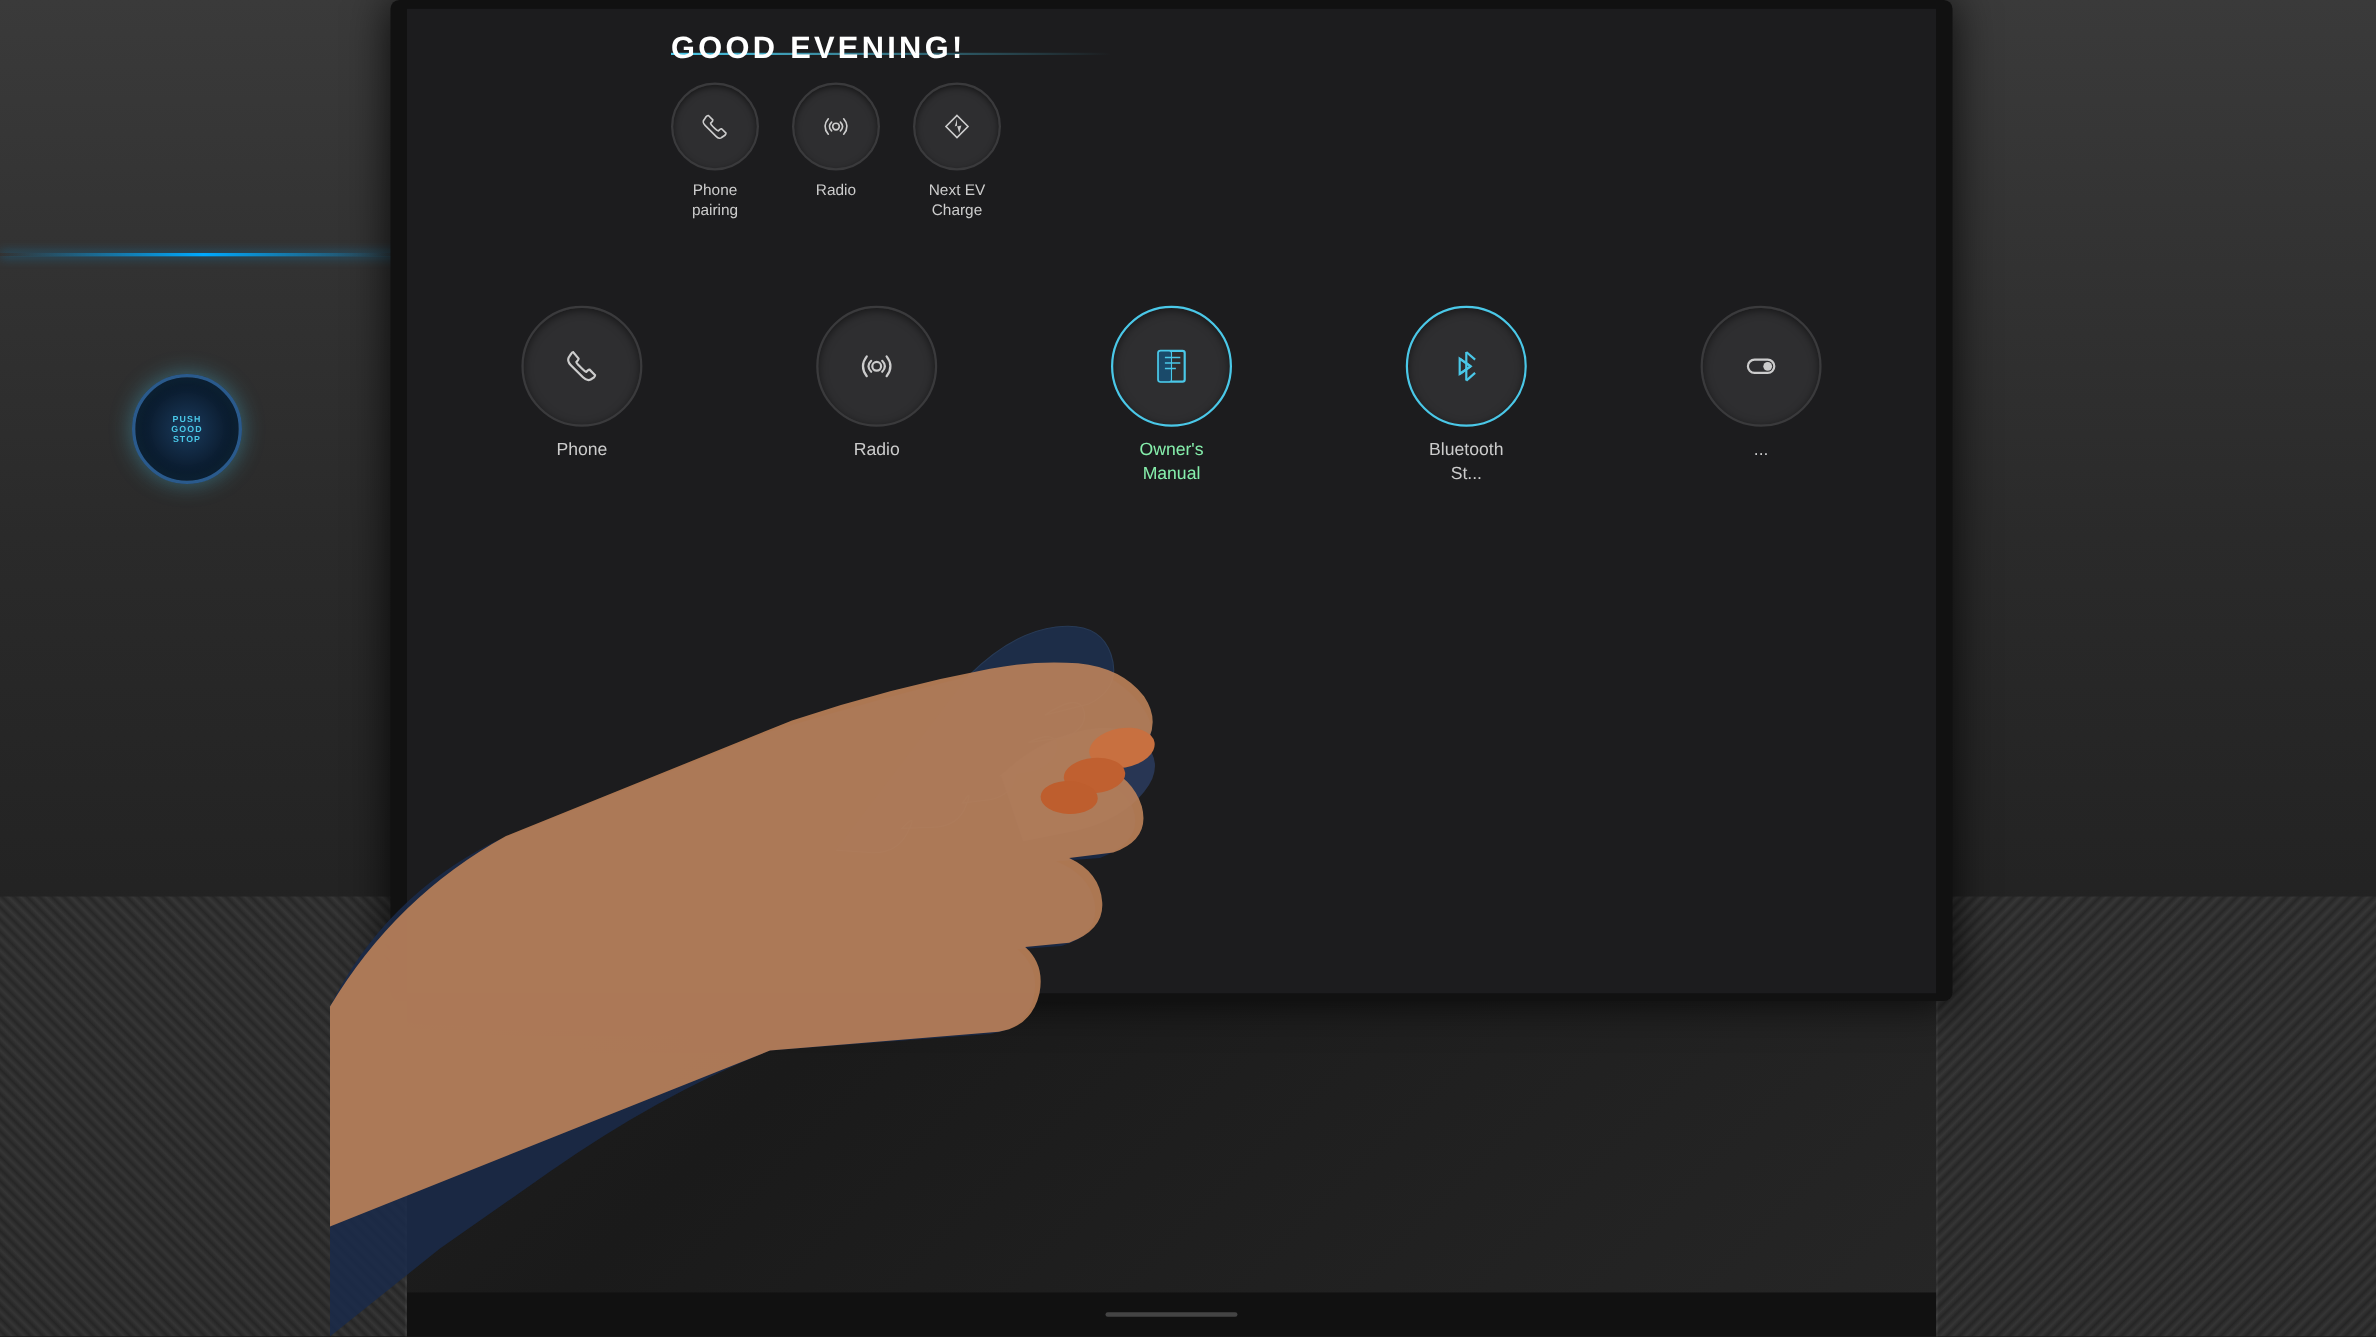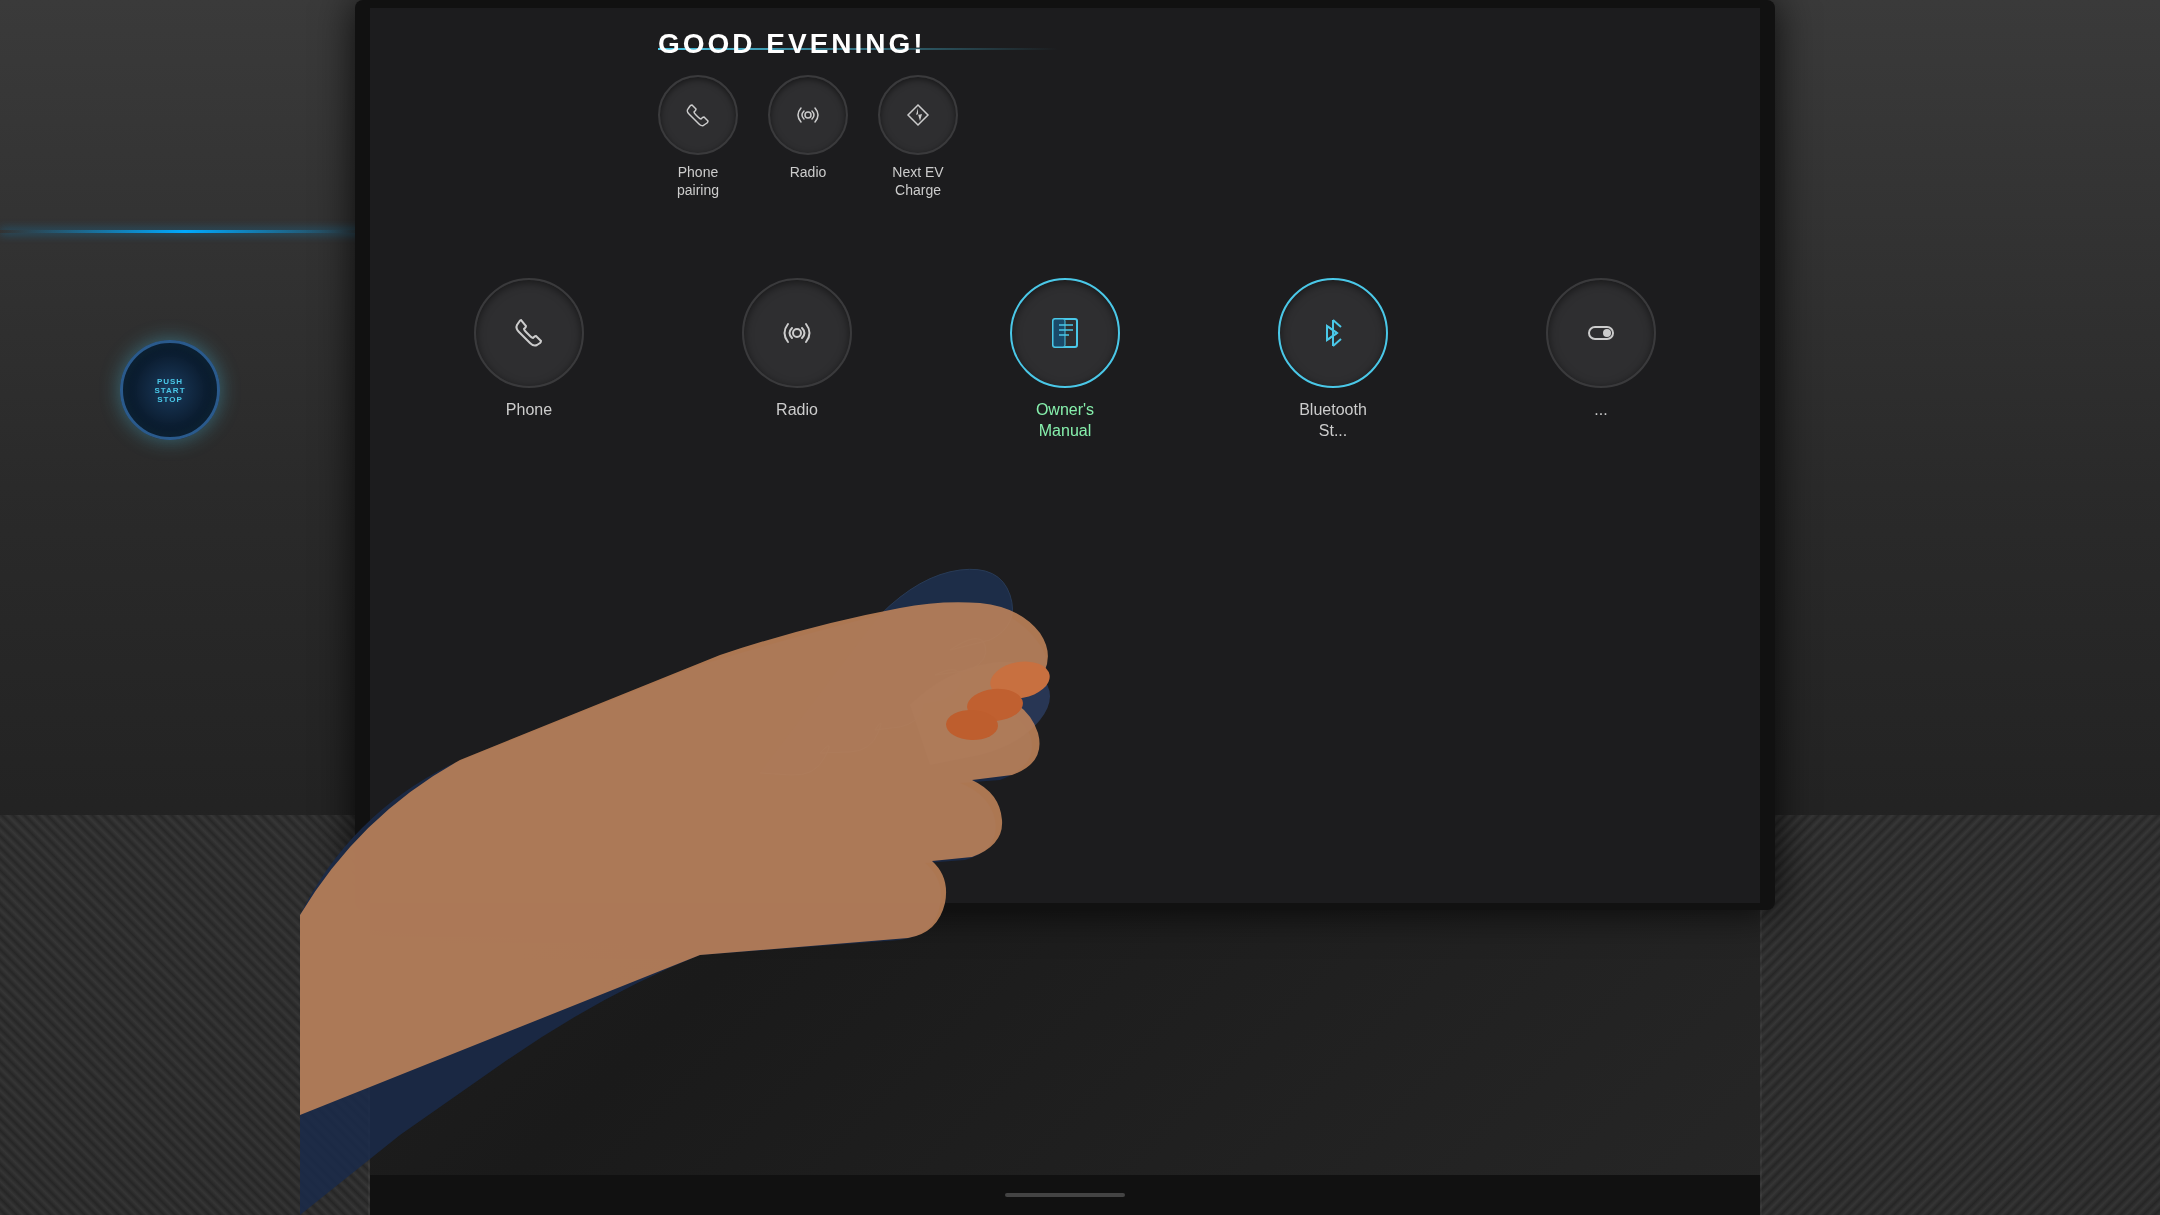--- a/index.html
+++ b/index.html
@@ -152,21 +152,20 @@
 
     
     .greeting-section {
       position: absolute;
       left: 240px;
       top: 20px;
       right: 20px;
       display: flex;
       flex-direction: column;
       gap: 20px;
-      margin-left: 48px;
     }
     .greeting-text {
       color: #fff;
       font-size: 28px;
       font-weight: bold;
       letter-spacing: 3px;
     }
     .greeting-underline {
       height: 2px;
       background: linear-gradient(90deg, #4ac8e8, transparent);
@@ -335,21 +334,21 @@
 <body>
 
 <div class="car-bg"></div>
 
 <div class="left-panel">
   <div class="blue-accent"></div>
 
   <div class="start-button-area">
     <div class="start-button">
       <span style="font-size:8px; letter-spacing:1px;">PUSH</span>
-      <span style="font-size:8px; letter-spacing:1px;">START</span>
+      <span style="font-size:8px; letter-spacing:1px;">GOOD</span>
       <span style="font-size:8px; letter-spacing:1px;">STOP</span>
     </div>
   </div>
   <div class="carbon-left"></div>
 </div>
 
 <div class="right-panel">
   <div class="carbon-right"></div>
 </div>
 

